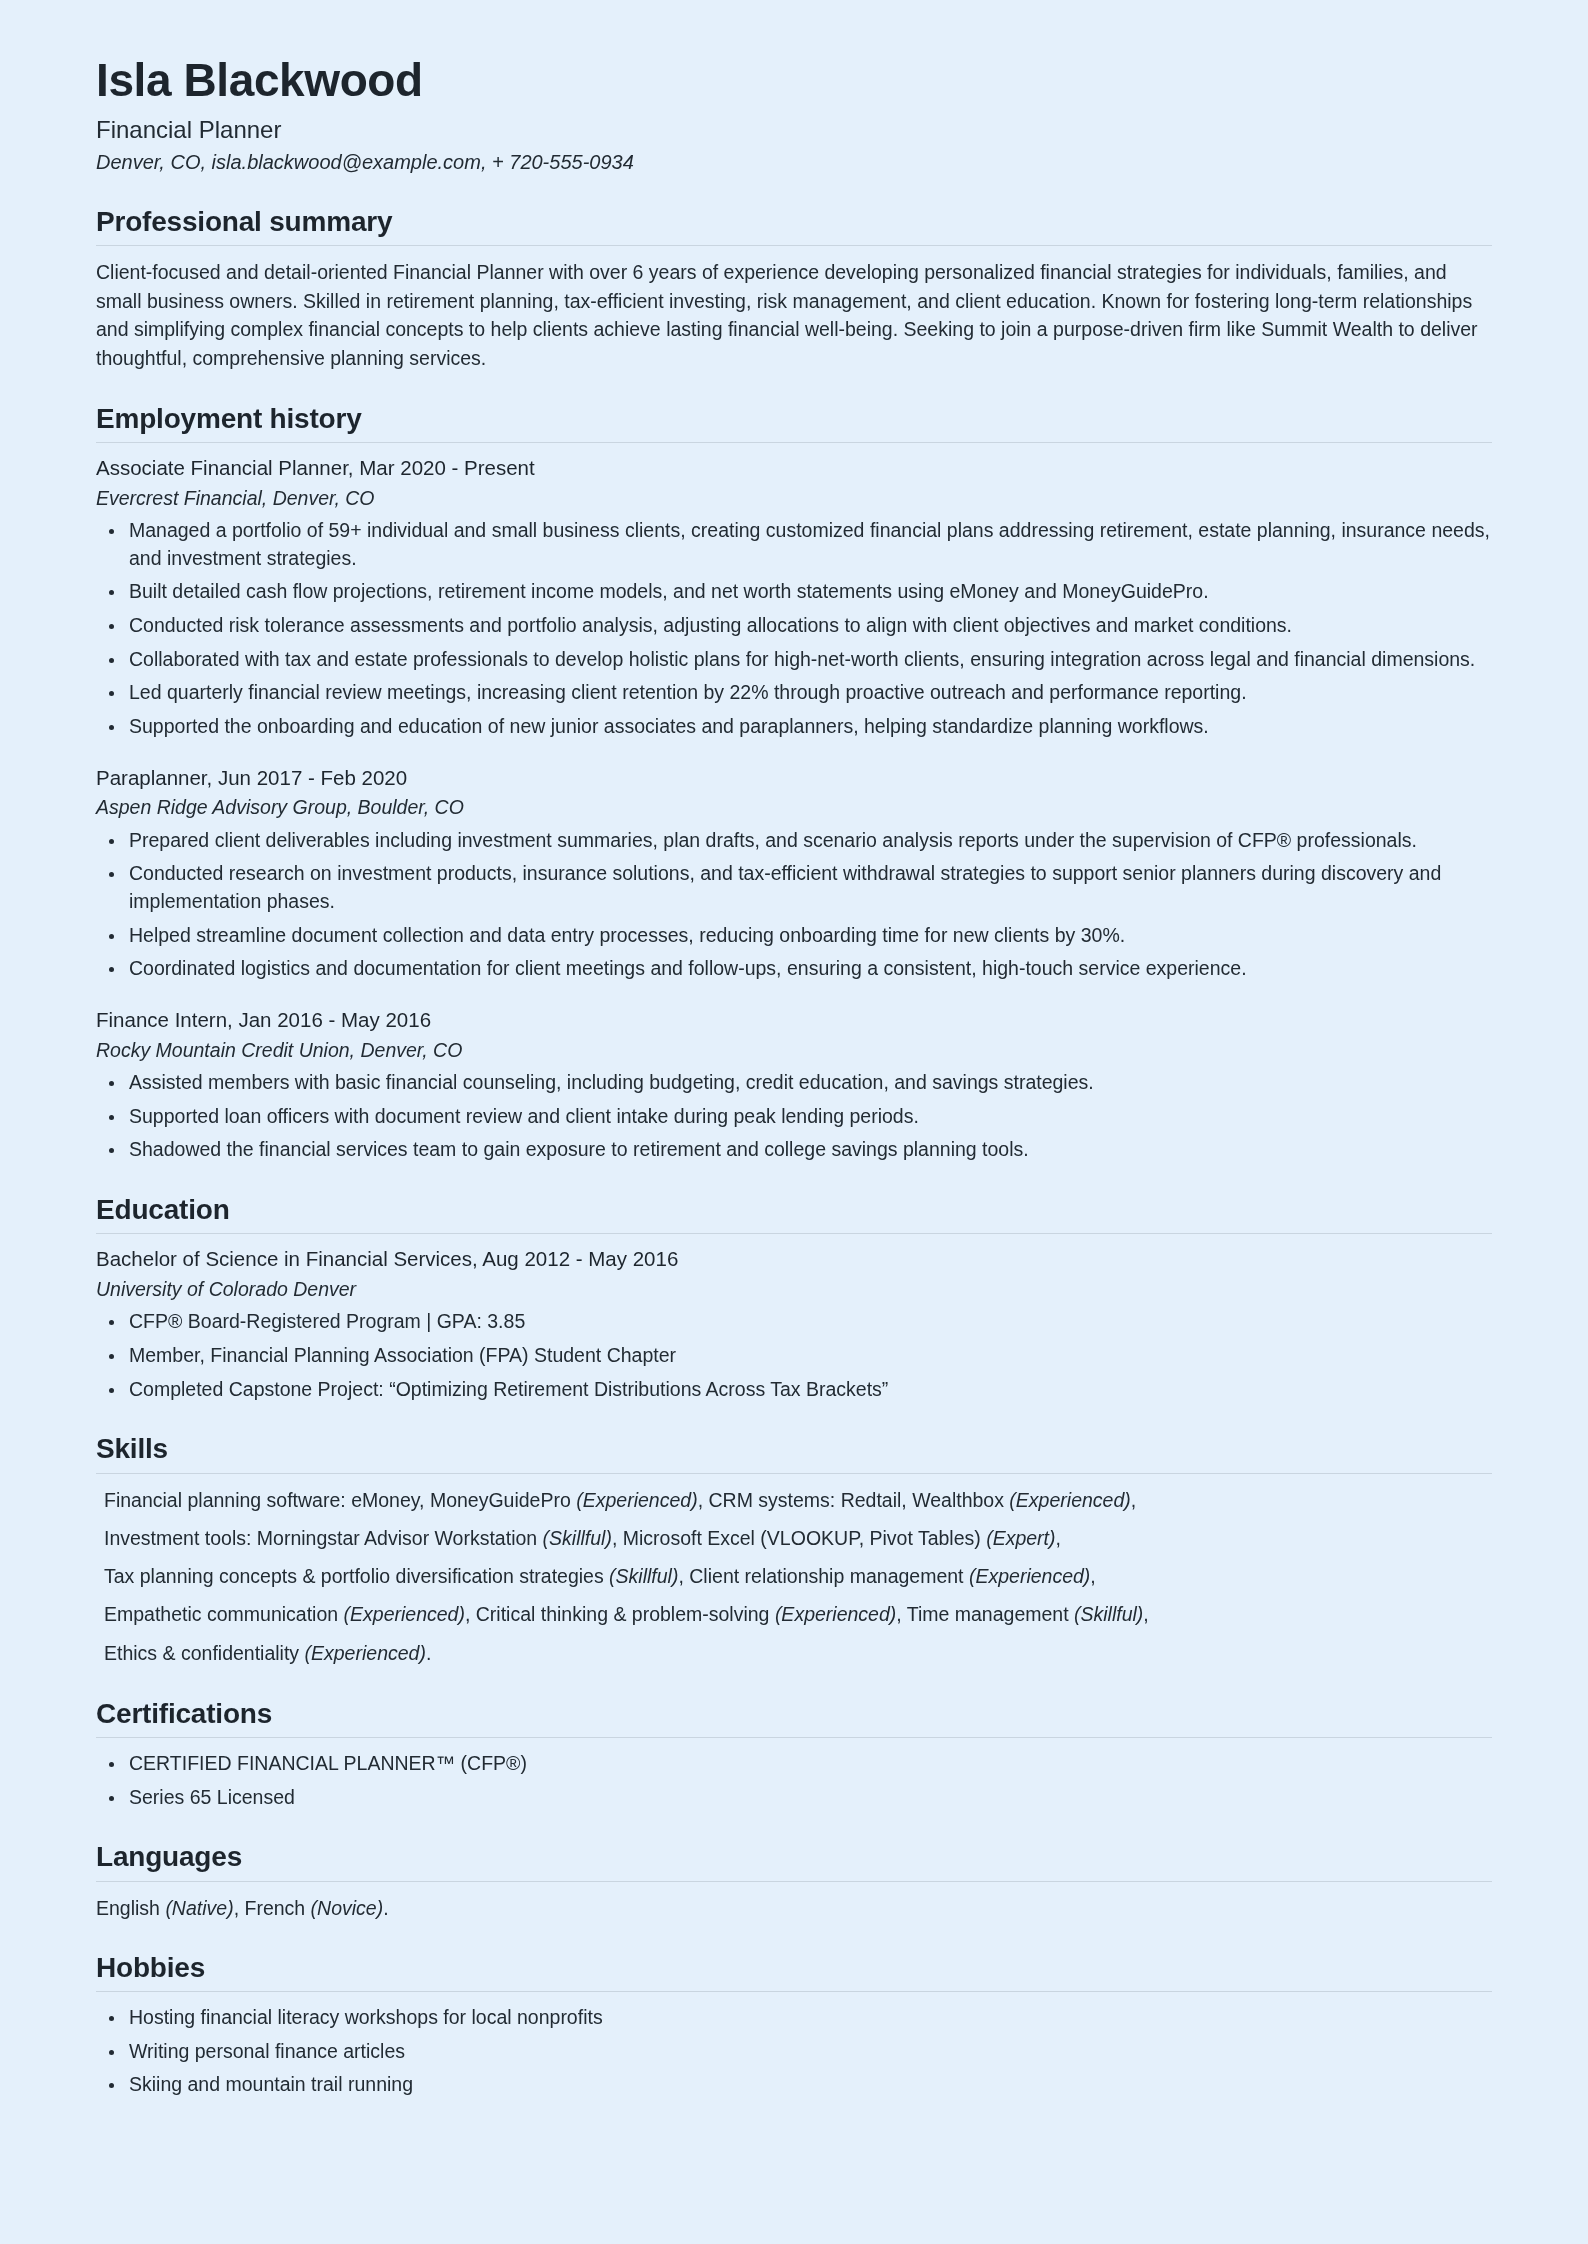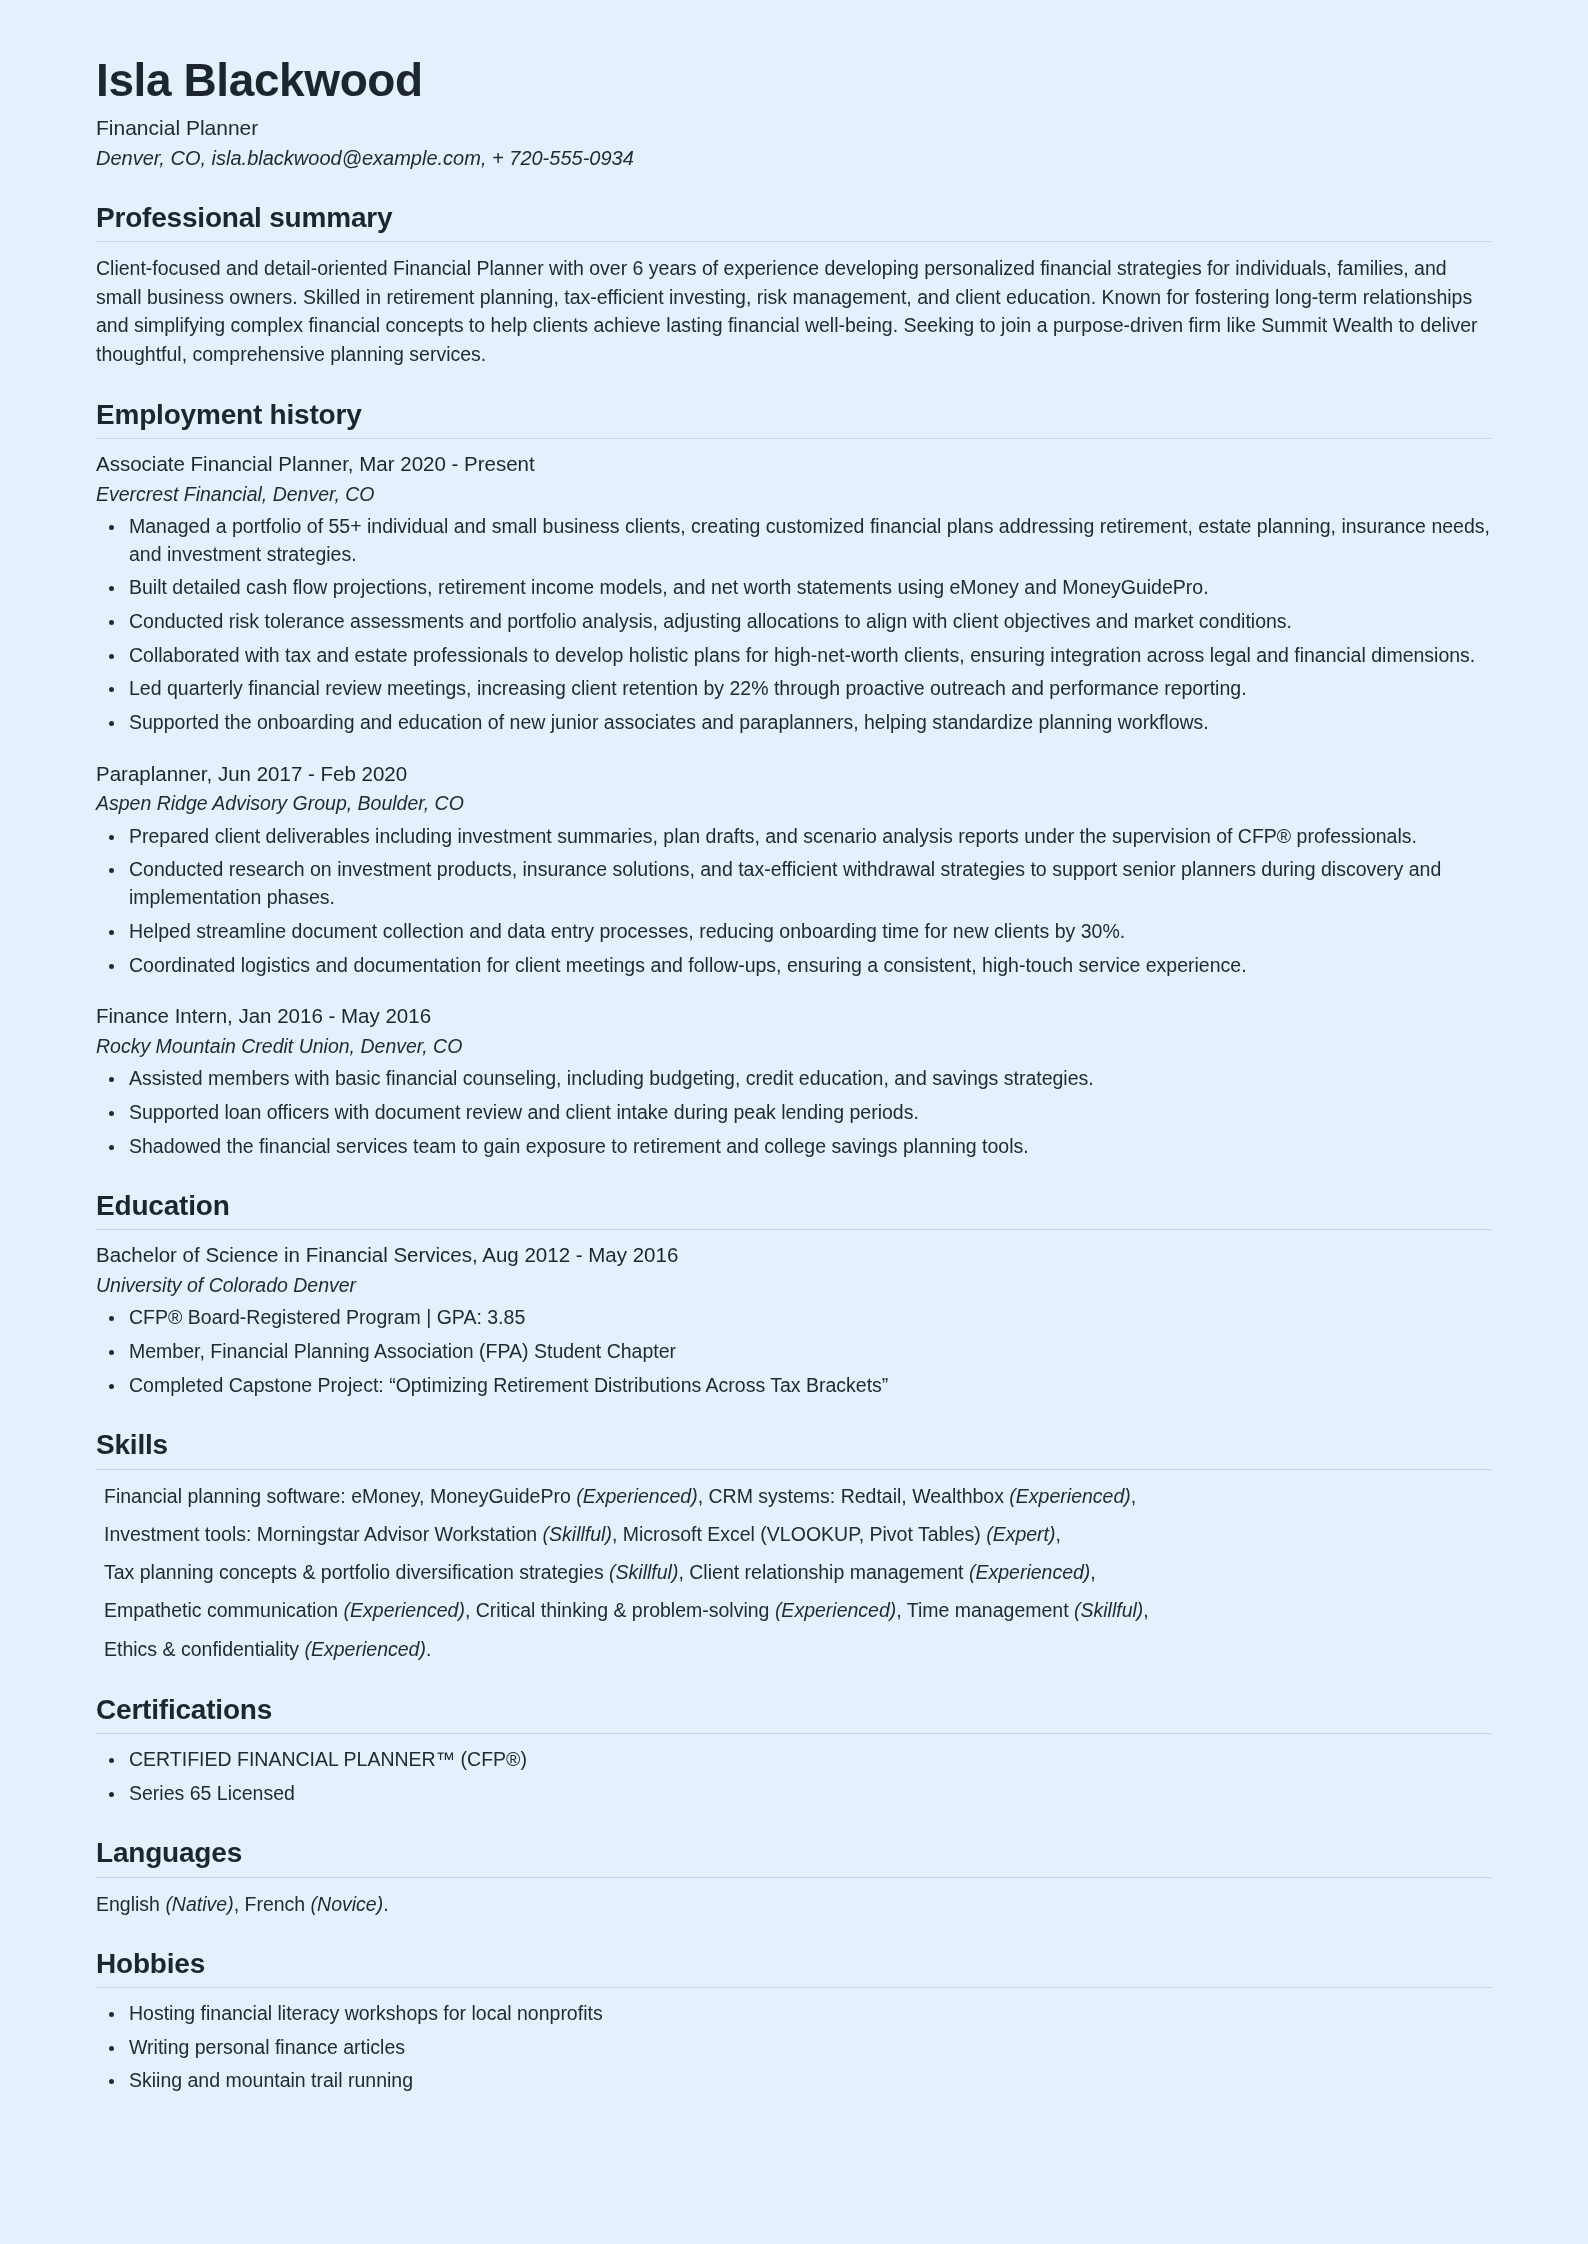--- a/index.html
+++ b/index.html
@@ -26,21 +26,21 @@
   
   .name {
     font-size: 46px;
     font-weight: 700;
     letter-spacing: -0.4px;
     line-height: 1.08;
     color: #1d252d;
     margin: 0 0 8px 0;
   }
   .job-title {
-    font-size: 21px;
+    font-size: 24px;
     line-height: 1.3;
     color: #222b33;
     margin: 0 0 4px 0;
   }
   .contact {
     font-size: 20px;
     font-style: italic;
     line-height: 1.35;
     color: #222b33;
     margin: 0;
@@ -147,21 +147,21 @@
     </section>
 
     <section class="section">
       <h2 class="section-title">Employment history</h2>
       <div class="rule"></div>
       <div id="employment-list">
           <div class="entry">
             <div class="entry-title">Associate Financial Planner, Mar 2020 - Present</div>
             <div class="entry-sub">Evercrest Financial, Denver, CO</div>
             <ul class="bullets">
-              <li>Managed a portfolio of 55+ individual and small business clients, creating customized financial plans addressing retirement, estate planning, insurance needs, and investment strategies.</li>
+              <li>Managed a portfolio of 59+ individual and small business clients, creating customized financial plans addressing retirement, estate planning, insurance needs, and investment strategies.</li>
               <li>Built detailed cash flow projections, retirement income models, and net worth statements using eMoney and MoneyGuidePro.</li>
               <li>Conducted risk tolerance assessments and portfolio analysis, adjusting allocations to align with client objectives and market conditions.</li>
               <li>Collaborated with tax and estate professionals to develop holistic plans for high-net-worth clients, ensuring integration across legal and financial dimensions.</li>
               <li>Led quarterly financial review meetings, increasing client retention by 22% through proactive outreach and performance reporting.</li>
               <li>Supported the onboarding and education of new junior associates and paraplanners, helping standardize planning workflows.</li>
             </ul>
           </div>
           <div class="entry">
             <div class="entry-title">Paraplanner, Jun 2017 - Feb 2020</div>
             <div class="entry-sub">Aspen Ridge Advisory Group, Boulder, CO</div>

